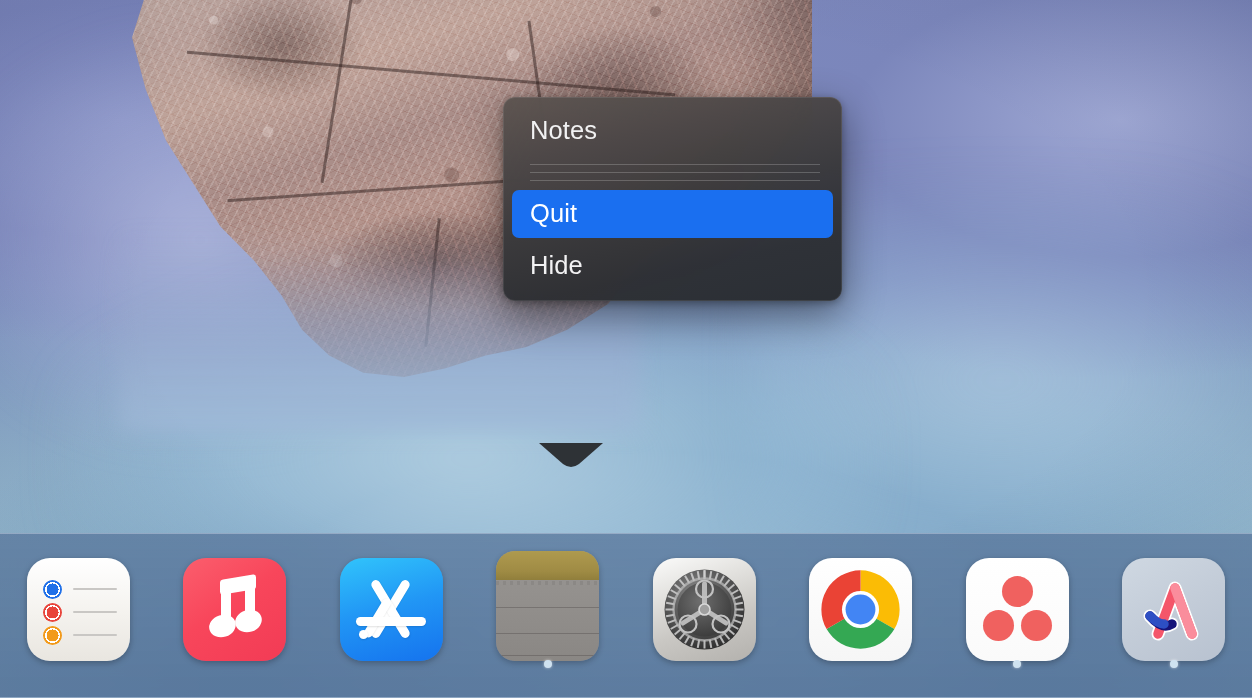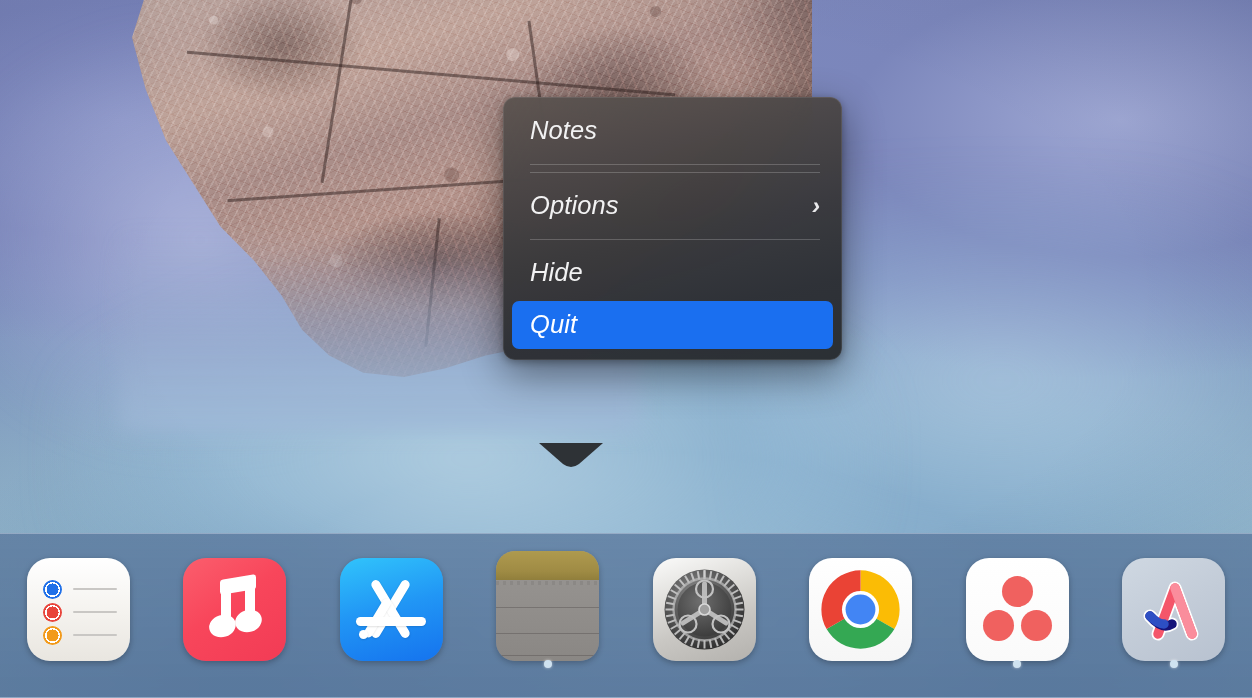--- a/index.html
+++ b/index.html
@@ -138,21 +138,20 @@
     box-shadow:0 2px 6px rgba(0,0,0,.26); overflow:hidden; }
 
   
   .ctx-wrap { position:absolute; left:503px; top:97px; width:339px; }
   .ctx { position:relative; width:339px; border-radius:12px; padding:8px 0 9px 0;
     background:linear-gradient(168deg, rgba(92,84,80,.97) 0%, rgba(74,70,70,.97) 24%,
                rgba(56,56,58,.97) 52%, rgba(44,46,50,.97) 76%, rgba(40,43,47,.97) 100%);
     backdrop-filter:blur(28px) saturate(150%);
     box-shadow:0 14px 40px rgba(0,0,0,.45), 0 2px 8px rgba(0,0,0,.3),
                inset 0 0 0 1px rgba(255,255,255,.09);
-    font-style:italic;
   }
   .ctx-item { position:relative; height:52px; display:flex; align-items:center;
     padding:0 22px 0 27px; color:#f2f2f3; font-size:25.5px; letter-spacing:.1px; }
   .ctx-item .lbl { line-height:1; }
   .ctx-item.sel { color:#fff; }
   .ctx-item.sel .hl { position:absolute; left:9px; right:9px; top:2px; bottom:2px;
     background:#1a6ff0; border-radius:7px; z-index:0; }
   .ctx-item.sel .lbl, .ctx-item.sel .chev { position:relative; z-index:1; }
   .ctx-sep { height:1px; margin:7px 22px 7px 27px; background:rgba(255,255,255,.20); }
   .chev { margin-left:auto; font-size:24px; font-weight:600; color:#eaeaec; line-height:1; }
@@ -356,34 +355,30 @@
   <div class="ctx-wrap">
     <div class="ctx">
 
       <div class="ctx-item">
         <span class="lbl">Notes</span>
       </div>
       <div class="ctx-sep"></div>
 
       <div class="ctx-sep"></div>
 
-      <div class="ctx-item">
-        <span class="lbl">Options</span>
-        <span class="chev">›</span>
-      </div>
       <div class="ctx-sep"></div>
 
-
-      <div class="ctx-item">
-        <span class="lbl">Hide</span>
-      </div>
 
       <div class="ctx-item sel">
         <span class="hl"></span>
         <span class="lbl">Quit</span>
+      </div>
+
+      <div class="ctx-item">
+        <span class="lbl">Hide</span>
       </div>
 
     </div>
     <svg class="ctx-tail" viewBox="0 0 64 24">
       <path d="M0 0 L64 0 L40 21 Q32 27 24 21 Z" fill="#2a2d31" opacity="0.97"></path>
     </svg>
   </div>
 
 </div>
 

